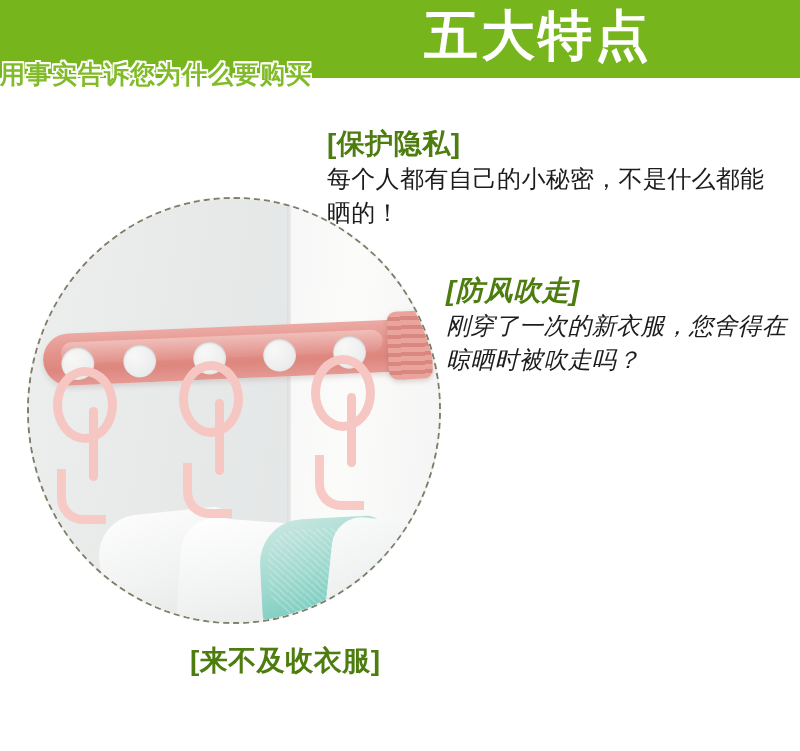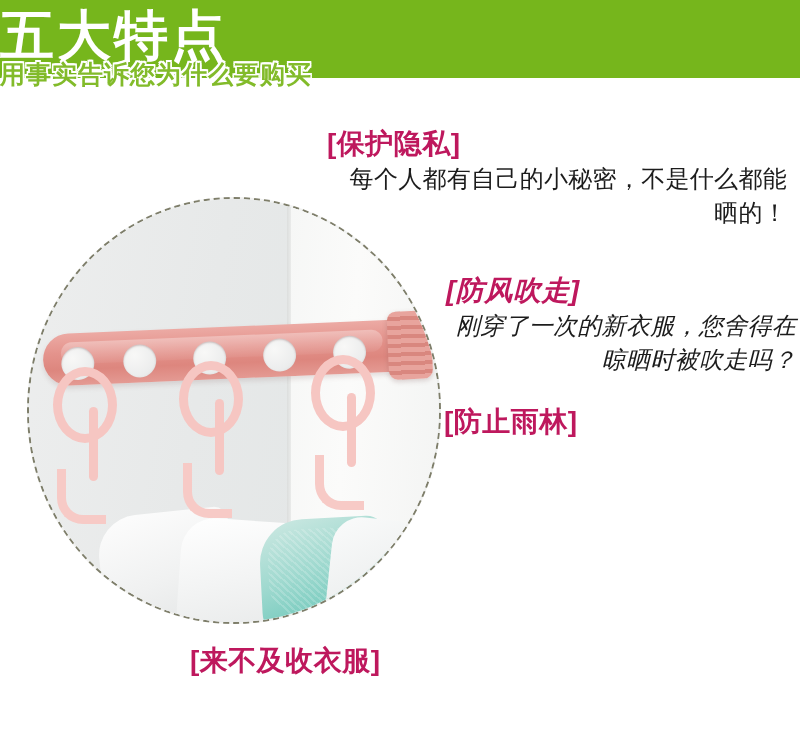--- a/index.html
+++ b/index.html
@@ -23,21 +23,21 @@
     position: absolute;
     left: 0; top: 0;
     width: 800px;
     height: 78px;
     background: #76b61c;
   }
   #banner-title {
     position: absolute;
     left: 0; top: 4px;
     width: 652px;
-    text-align: left;
+    text-align: right;
     font-size: 54px;
     font-weight: bold;
     color: #ffffff;
     letter-spacing: 3px;
     line-height: 62px;
     white-space: nowrap;
   }
   #banner-subtitle {
     position: absolute;
     left: 0; top: 58px;
@@ -204,31 +204,30 @@
     transform: rotate(6deg);
   }
 
   
   .feature {
     position: absolute;
   }
   .feature-title {
     font-size: 28px;
     font-weight: bold;
-    color: #be185d;
+    color: #4d7c0f;
     line-height: 36px;
     letter-spacing: 0.5px;
     white-space: nowrap;
   }
   .feature-body {
     font-size: 24px;
     color: #1c1c1c;
     line-height: 34px;
     letter-spacing: 0.3px;
-    text-align: right;
   }
 
   #feature-0 { left: 327px; top: 126px; width: 460px; }
   #feature-1 { left: 446px; top: 273px; width: 350px; font-style: italic; }
   #feature-2 { left: 444px; top: 404px; width: 350px; }
   #feature-3 { left: 404px; top: 534px; width: 390px; }
   #feature-4 { left: 190px; top: 643px; width: 600px; }
 </style>
 </head>
 <body>
@@ -277,21 +276,20 @@
     <div class="feature-title">[保护隐私]</div>
     <div class="feature-body">每个人都有自己的小秘密，不是什么都能晒的！</div>
   </div>
 
   <div class="feature" id="feature-1">
     <div class="feature-title">[防风吹走]</div>
     <div class="feature-body">刚穿了一次的新衣服，您舍得在晾晒时被吹走吗？</div>
   </div>
 
   <div class="feature" id="feature-2">
-    <div class="feature-title">[防止雨林]</div>
   </div>
 
 
   <div class="feature" id="feature-4">
     <div class="feature-title">[来不及收衣服]</div>
   </div>
 
 </div>
 
 </body></html>

